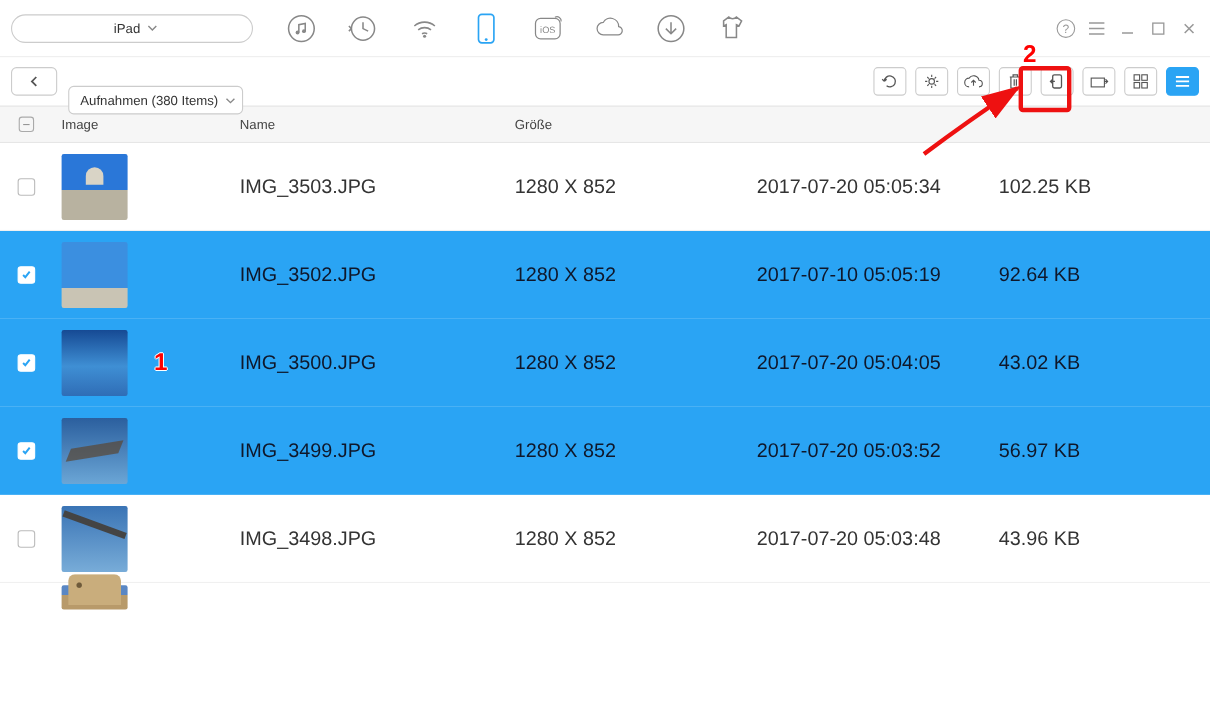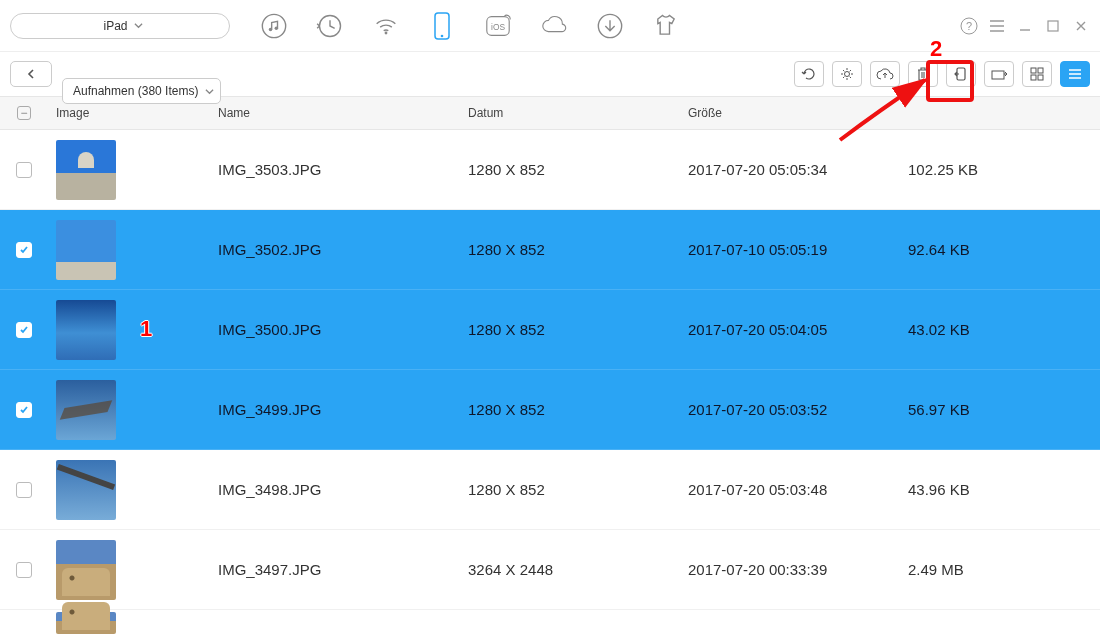--- a/index.html
+++ b/index.html
@@ -26,21 +26,21 @@
   
   .table { width: 100%; }
   .thead { display: flex; align-items: center; height: 34px; background: #f6f6f6; border-top: 1px solid #e6e6e6; border-bottom: 1px solid #e6e6e6; font-size: 12px; color:#444; }
   .col-check { width: 48px; display:flex; justify-content:center; }
   .col-image { width: 170px; padding-left: 8px; }
   .col-name  { width: 250px; }
   .col-typ   { width: 220px; }
   .col-datum { width: 220px; }
   .col-size  { flex: 1; }
   
-  .row { display: flex; align-items: center; height: 80px; border-bottom: 1px solid #f0f0f0; font-size: 15px; }
+  .row { display: flex; align-items: center; height: 80px; border-bottom: 1px solid #f0f0f0; font-size: 18px; }
   .row.sel { background: #2aa4f4; color: #0f172a; border-bottom-color: rgba(255,255,255,0.15); }
   .thumb { width: 60px; height: 60px; border-radius: 2px; }
   .cb { width:16px; height:16px; border:1px solid #bbb; border-radius:3px; display:flex; align-items:center; justify-content:center; background:#fff; }
   .cb.on { background:#2aa4f4; border-color:#2aa4f4; color:#fff; }
   .row.sel .cb { border-color:#fff; }
   .row.sel .cb.on { background:#fff; color:#2aa4f4; }
   .minus-box { width:14px; height:14px; border:1px solid #aaa; border-radius:3px; display:flex; align-items:center; justify-content:center; color:#888; font-size:12px; line-height:1; }
   
   .callout { position: absolute; font-weight: 900; font-size: 22px; color:#f00; text-shadow: -1px 0 #fff, 1px 0 #fff, 0 -1px #fff, 0 1px #fff; pointer-events:none; }
   .arrow-svg { position:absolute; pointer-events:none; }
@@ -224,21 +224,20 @@
 
 <div class="red-box"></div>
 
 <div class="table">
   <div class="thead">
     <div class="col-check">
         <span class="minus-box">−</span>
       </div>
     <div class="col-image">Image</div>
     <div class="col-name">Name</div>
-    <div class="col-datum">Datum</div>
     <div class="col-size">Größe</div>
   </div>
   <div id="tbody">
       <div class="row">
         <div class="col-check">
           <span class="cb"></span>
         </div>
         <div class="col-image">
           <div class="thumb th-basilica"></div>
         </div>
@@ -299,32 +298,20 @@
         <div class="col-check">
           <span class="cb"></span>
         </div>
         <div class="col-image">
           <div class="thumb th-wing"></div>
         </div>
         <div class="col-name">IMG_3498.JPG</div>
         <div class="col-typ">1280 X 852</div>
         <div class="col-datum">2017-07-20 05:03:48</div>
         <div class="col-size">43.96 KB</div>
-      </div>
-      <div class="row">
-        <div class="col-check">
-          <span class="cb"></span>
-        </div>
-        <div class="col-image">
-          <div class="thumb th-colosseum"></div>
-        </div>
-        <div class="col-name">IMG_3497.JPG</div>
-        <div class="col-typ">3264 X 2448</div>
-        <div class="col-datum">2017-07-20 00:33:39</div>
-        <div class="col-size">2.49 MB</div>
       </div>
       <div class="row" style="height: 26px; border-bottom: none;">
         <div class="col-check"></div>
         <div class="col-image">
           <div class="thumb th-colosseum th-partial"></div>
         </div>
       </div>
     </div>
 </div>
 

